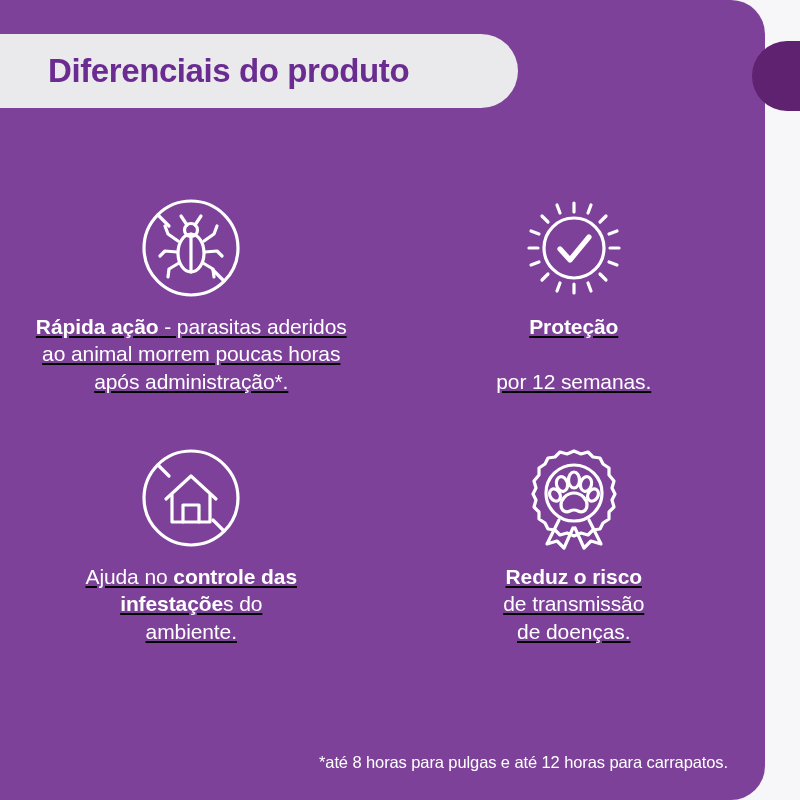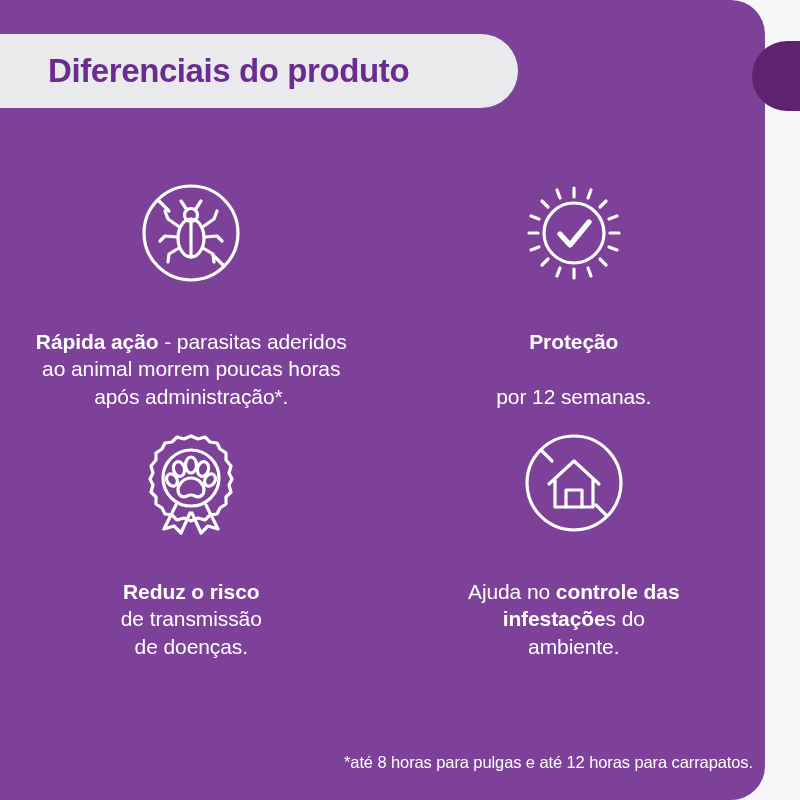--- a/index.html
+++ b/index.html
@@ -67,23 +67,24 @@
     top: 160px;
     width: 765px;
     display: grid;
     grid-template-columns: 1fr 1fr;
     grid-template-rows: 250px 250px;
   }
   .cell {
     display: flex;
     flex-direction: column;
     align-items: center;
-    justify-content: space-between;
+    justify-content: center;
     padding-top: 14px;
     box-sizing: border-box;
+    text-decoration: underline;
   }
   .icon-wrap {
     width: 118px;
     height: 118px;
     display: flex;
     align-items: center;
     justify-content: center;
   }
   .icon-wrap svg { display: block; }
   .feature-text {
@@ -93,21 +94,21 @@
     font-size: 21px;
     line-height: 1.30;
     max-width: 370px;
     letter-spacing: -0.1px;
   }
   .feature-text.narrow { max-width: 290px; }
   .feature-text b { font-weight: bold; }
 
   .footnote {
     position: absolute;
-    right: 47px;
+    right: 72px;
     bottom: 28px;
     color: #ffffff;
     font-size: 16.5px;
     letter-spacing: -0.1px;
     white-space: nowrap;
   }
 </style>
 </head>
 <body>
 
@@ -178,20 +179,36 @@
         </svg>
       </div>
       <div class="feature-text narrow">
         <b>Proteção</b><br><br>por 12 semanas.
       </div>
     </div>
 
     <div class="cell">
       <div class="icon-wrap">
         <svg width="110" height="110" viewBox="0 0 110 110" fill="none" stroke="#ffffff" stroke-width="3.2" stroke-linecap="round" stroke-linejoin="round">
+          <circle cx="55" cy="55" r="47"></circle>
+          <line x1="22" y1="22" x2="33" y2="33"></line>
+          <line x1="77" y1="77" x2="88" y2="88"></line>
+          <path d="M30 56 L55 33 L80 56"></path>
+          <path d="M36 52 L36 79 L74 79 L74 52"></path>
+          <path d="M47 79 L47 62 L63 62 L63 79"></path>
+        </svg>
+      </div>
+      <div class="feature-text narrow">
+        Ajuda no <b>controle das</b><br><b>infestaçõe</b>s do<br>ambiente.
+      </div>
+    </div>
+
+    <div class="cell">
+      <div class="icon-wrap">
+        <svg width="110" height="110" viewBox="0 0 110 110" fill="none" stroke="#ffffff" stroke-width="3.2" stroke-linecap="round" stroke-linejoin="round">
 
           <path d="M40 77 L28 101 L38 98 L45 105 L54 85"></path>
           <path d="M70 77 L82 101 L72 98 L65 105 L56 85"></path>
 
           <path d="M55 8
                    L62 11 L69 9 L74 14 L81 15 L84 21 L90 25 L90 32 L95 38 L93 45 L96 51 L93 57
                    L95 64 L90 69 L90 76 L84 80 L81 86 L74 87 L69 92 L62 90 L55 93
                    L48 90 L41 92 L36 87 L29 86 L26 80 L20 76 L20 69 L15 64 L17 57 L14 51
                    L17 45 L15 38 L20 32 L20 25 L26 21 L29 15 L36 14 L41 9 L48 11 Z"></path>
           <circle cx="55" cy="50" r="28"></circle>
@@ -203,33 +220,17 @@
           <ellipse cx="36" cy="52" rx="5" ry="6.5" transform="rotate(-32 36 52)"></ellipse>
 
           <path d="M55 50 C47 50 42 57 42 62 C42 68 47 70 51 68 C54 66.5 56 66.5 59 68 C63 70 68 68 68 62 C68 57 63 50 55 50 Z"></path>
         </svg>
       </div>
       <div class="feature-text narrow">
         <b>Reduz o risco</b><br>de transmissão<br>de doenças.
       </div>
     </div>
 
-    <div class="cell">
-      <div class="icon-wrap">
-        <svg width="110" height="110" viewBox="0 0 110 110" fill="none" stroke="#ffffff" stroke-width="3.2" stroke-linecap="round" stroke-linejoin="round">
-          <circle cx="55" cy="55" r="47"></circle>
-          <line x1="22" y1="22" x2="33" y2="33"></line>
-          <line x1="77" y1="77" x2="88" y2="88"></line>
-          <path d="M30 56 L55 33 L80 56"></path>
-          <path d="M36 52 L36 79 L74 79 L74 52"></path>
-          <path d="M47 79 L47 62 L63 62 L63 79"></path>
-        </svg>
-      </div>
-      <div class="feature-text narrow">
-        Ajuda no <b>controle das</b><br><b>infestaçõe</b>s do<br>ambiente.
-      </div>
-    </div>
-
   </div>
 
   <div class="footnote">*até 8 horas para pulgas e até 12 horas para carrapatos.</div>
 
 </div>
 
 </body></html>

